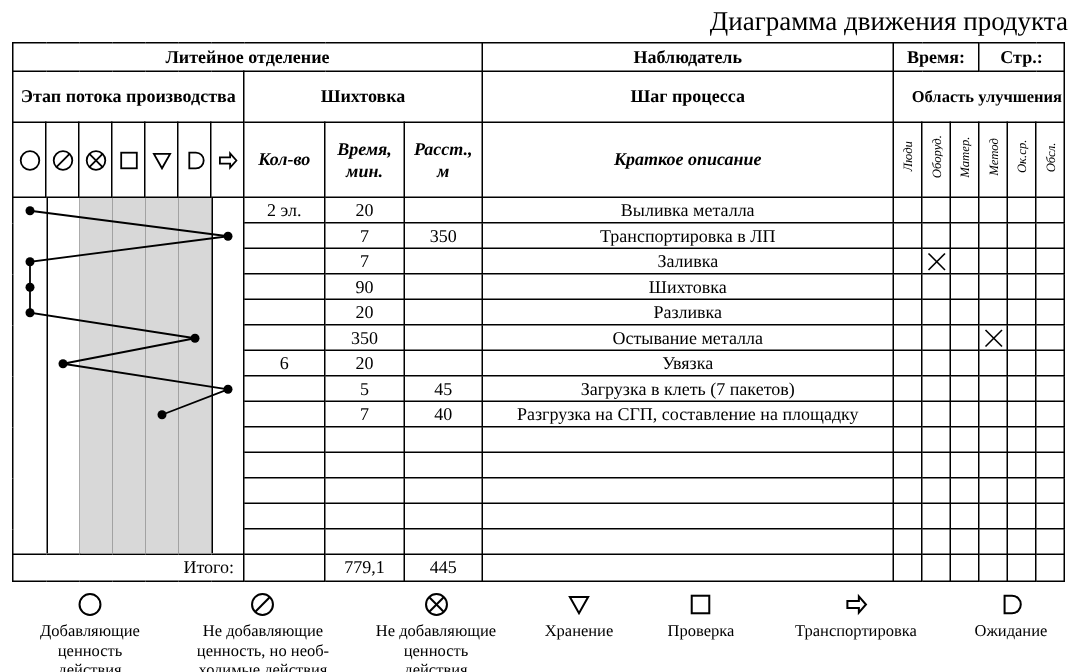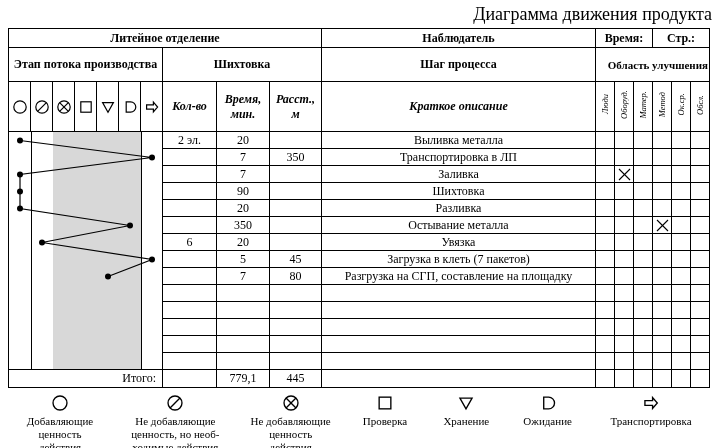--- a/index.html
+++ b/index.html
@@ -237,21 +237,21 @@
           <td></td>
           <td></td>
           <td></td>
           <td></td>
           <td></td>
           <td></td>
         </tr>
         <tr>
           <td></td>
           <td>7</td>
-          <td>80</td>
+          <td>40</td>
           <td>Разгрузка на СГП, составление на площадку</td>
           <td></td>
           <td></td>
           <td></td>
           <td></td>
           <td></td>
           <td></td>
         </tr>
         <tr>
           <td></td>
@@ -350,39 +350,39 @@
     <div class="legend-item" style="width:100px">
       <span><svg class="glyph" width="18" height="18" viewBox="0 0 16 16" fill="none" stroke="#000" stroke-width="1.2">
             <circle cx="8" cy="8" r="6.2"></circle>
             <line x1="3.6" y1="3.6" x2="12.4" y2="12.4"></line>
             <line x1="12.4" y1="3.6" x2="3.6" y2="12.4"></line>
           </svg></span>
       <div class="legend-label">Не добавляющие
 ценность
 действия</div>
     </div>
+    <div class="legend-item" style="width:74px">
+      <span><svg class="glyph" width="18" height="18" viewBox="0 0 16 16" fill="none" stroke="#000" stroke-width="1.2">
+            <polygon points="2.6,3.6 13.4,3.6 8,13.2"></polygon>
+          </svg></span>
+      <div class="legend-label">Хранение</div>
+    </div>
     <div class="legend-item" style="width:72px">
       <span><svg class="glyph" width="18" height="18" viewBox="0 0 16 16" fill="none" stroke="#000" stroke-width="1.2">
             <rect x="2.8" y="2.8" width="10.4" height="10.4"></rect>
           </svg></span>
       <div class="legend-label">Проверка</div>
     </div>
-    <div class="legend-item" style="width:74px">
-      <span><svg class="glyph" width="18" height="18" viewBox="0 0 16 16" fill="none" stroke="#000" stroke-width="1.2">
-            <polygon points="2.6,3.6 13.4,3.6 8,13.2"></polygon>
-          </svg></span>
-      <div class="legend-label">Хранение</div>
+    <div class="legend-item" style="width:118px">
+      <span><svg class="glyph" width="18" height="18" viewBox="0 0 16 16" fill="none" stroke="#000" stroke-width="1.2">
+            <path d="M2.6,5.9 L9.4,5.9 L9.4,3.2 L13.6,8 L9.4,12.8 L9.4,10.1 L2.6,10.1 Z"></path>
+          </svg></span>
+      <div class="legend-label">Транспортировка</div>
     </div>
     <div class="legend-item" style="width:72px">
       <span><svg class="glyph" width="18" height="18" viewBox="0 0 16 16" fill="none" stroke="#000" stroke-width="1.2">
             <path d="M4.2,2.8 L8.6,2.8 A5.2,5.2 0 0 1 8.6,13.2 L4.2,13.2 Z"></path>
           </svg></span>
       <div class="legend-label">Ожидание</div>
     </div>
-    <div class="legend-item" style="width:118px">
-      <span><svg class="glyph" width="18" height="18" viewBox="0 0 16 16" fill="none" stroke="#000" stroke-width="1.2">
-            <path d="M2.6,5.9 L9.4,5.9 L9.4,3.2 L13.6,8 L9.4,12.8 L9.4,10.1 L2.6,10.1 Z"></path>
-          </svg></span>
-      <div class="legend-label">Транспортировка</div>
-    </div>
   </div>
 
 </div>
 
 </body></html>

